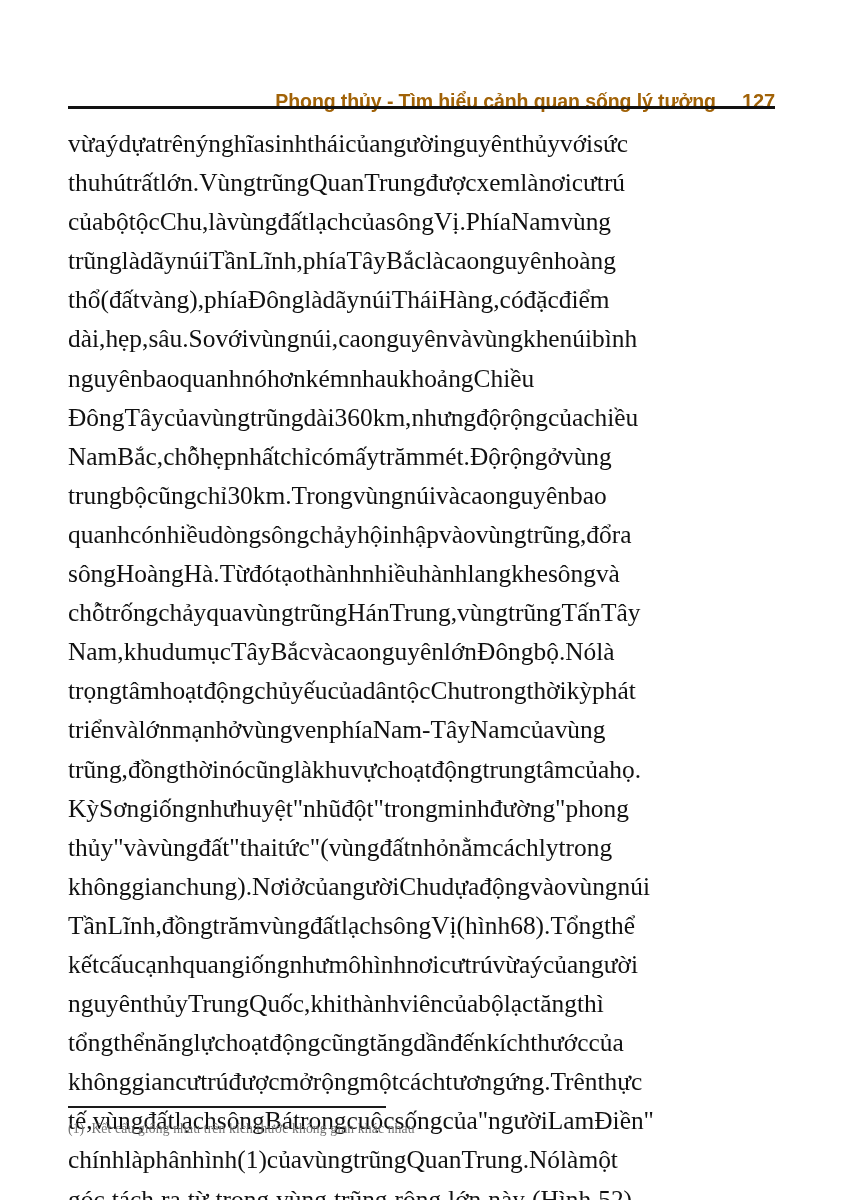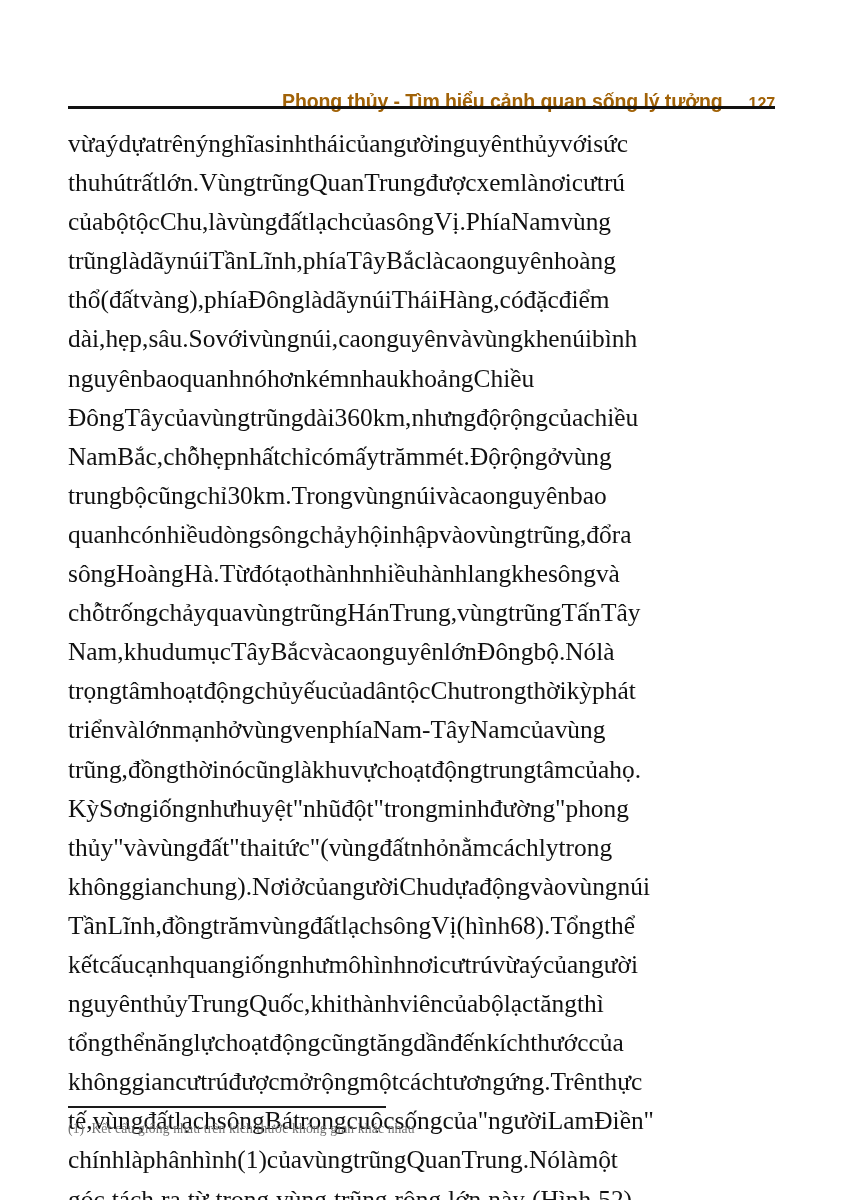--- a/index.html
+++ b/index.html
@@ -31,21 +31,21 @@
     font-size: 19.5px;
     letter-spacing: -0.1px;
     color: #a16207;
     white-space: nowrap;
     margin-top: 12px;
   }
   .running-head .head-title {
     margin-right: 26px;
   }
   .running-head .head-page {
-    font-size: 16px;
+    font-size: 20px;
   }
 
   .head-rule {
     position: absolute;
     left: 68px;
     top: 106px;
     width: 707px;
     height: 2.6px;
     background: #111111;
   }

